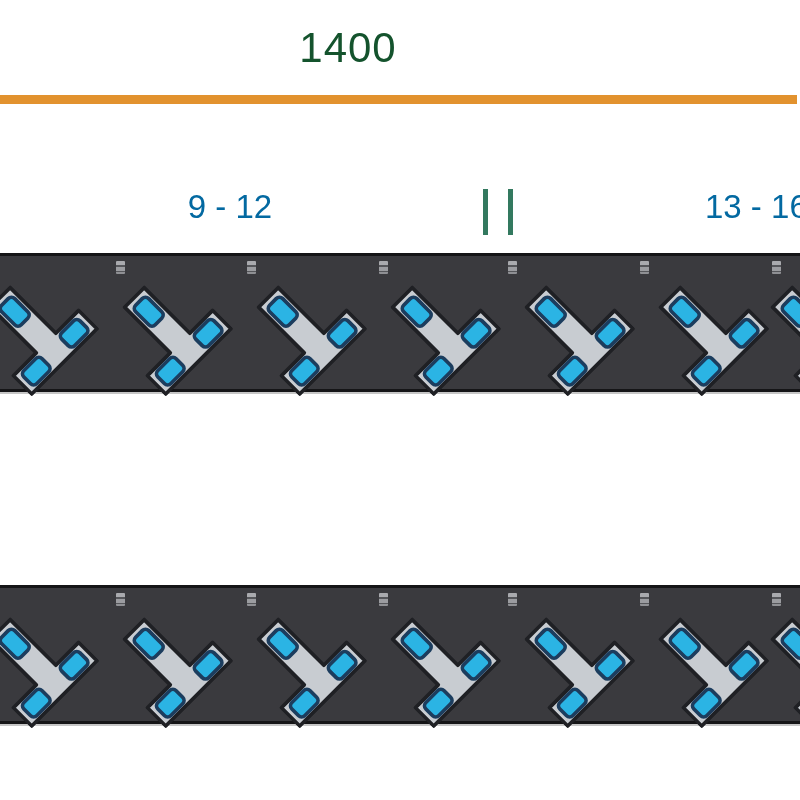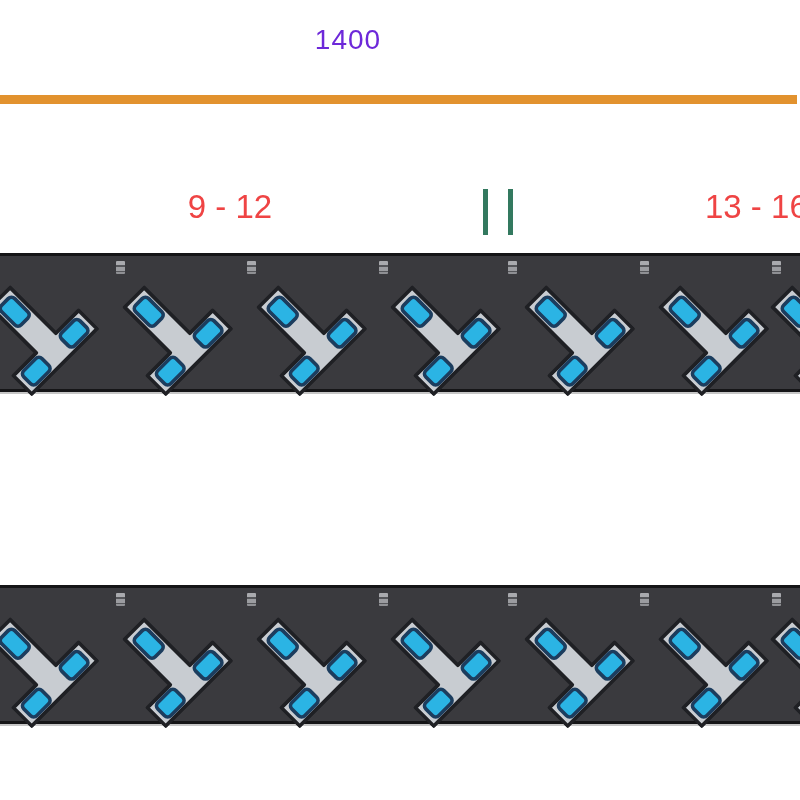--- a/index.html
+++ b/index.html
@@ -9,38 +9,38 @@
     overflow: hidden;
     position: relative;
     font-family: "Liberation Sans", sans-serif;
   }
   .stage { position: absolute; inset: 0; }
 
   .dimension-label {
     position: absolute;
     top: 24px; left: 348px;
     transform: translateX(-50%);
-    font-size: 28px;
-    color: #6d28d9;
+    font-size: 42px;
+    color: #14532d;
     letter-spacing: 1px;
     white-space: nowrap;
   }
 
   .accent-bar {
     position: absolute;
     top: 95px; left: 0; right: 3px;
     height: 9px;
     background: #E2922E;
   }
 
   .zone-label {
     position: absolute;
     top: 188px;
     font-size: 33px;
-    color: #ef4444;
+    color: #0369a1;
     white-space: nowrap;
   }
   .zone-left  { left: 230px; transform: translateX(-50%); }
   .zone-right { left: 705px; }
 
   .zone-divider { position: absolute; top: 189px; left: 0; width: 0; height: 0; }
   .divider-bar {
     position: absolute;
     top: 0;
     width: 5px; height: 46px;

